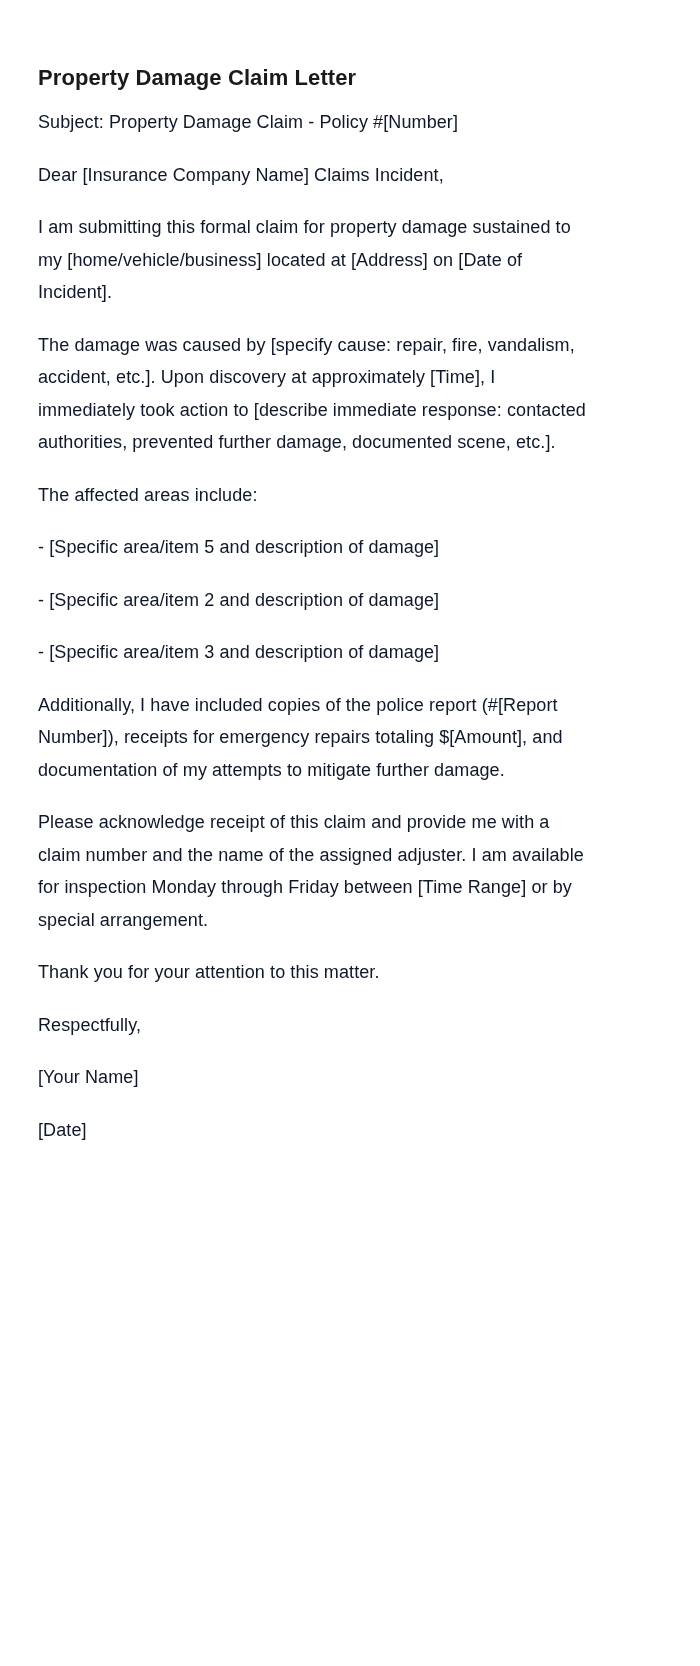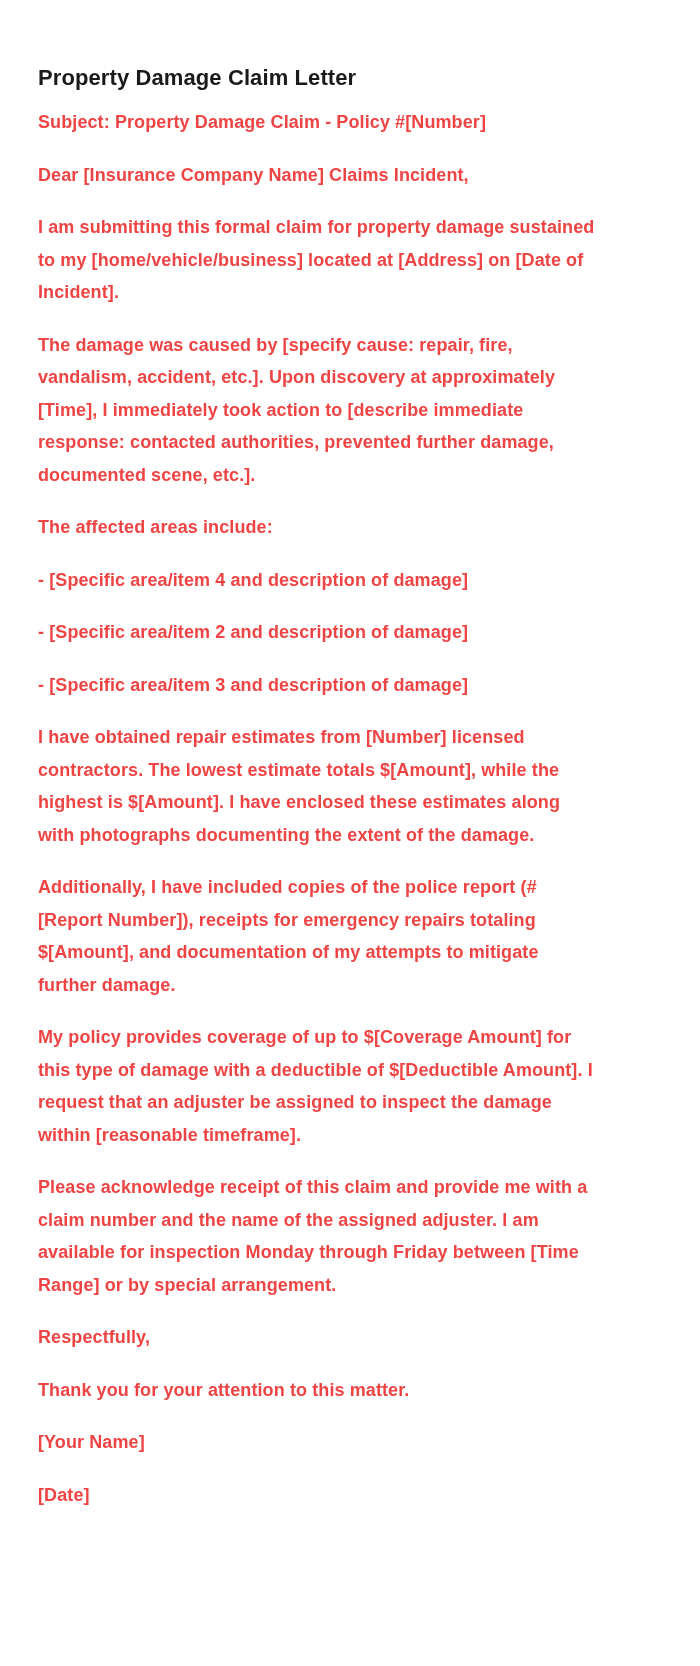--- a/index.html
+++ b/index.html
@@ -21,45 +21,43 @@
   .doc-title {
     font-size: 22px;
     font-weight: 700;
     color: #1a1a1a;
     line-height: 28px;
     margin-bottom: 14px;
     letter-spacing: 0.1px;
   }
   .para {
     font-size: 18px;
-    font-weight: 700;
-    color: #ef4444;
+    font-weight: 400;
+    color: #0f172a;
     line-height: 32.5px;
     margin-bottom: 20px;
     letter-spacing: 0.1px;
   }
 </style>
 </head>
 <body>
 
 <div class="page">
   <div class="letter">
     <h1 class="doc-title">Property Damage Claim Letter</h1>
     <div>
         <p class="para">Subject: Property Damage Claim - Policy #[Number]</p>
         <p class="para">Dear [Insurance Company Name] Claims Incident,</p>
         <p class="para">I am submitting this formal claim for property damage sustained to my [home/vehicle/business] located at [Address] on [Date of Incident].</p>
         <p class="para">The damage was caused by [specify cause: repair, fire, vandalism, accident, etc.]. Upon discovery at approximately [Time], I immediately took action to [describe immediate response: contacted authorities, prevented further damage, documented scene, etc.].</p>
         <p class="para">The affected areas include:</p>
-        <p class="para">- [Specific area/item 4 and description of damage]</p>
+        <p class="para">- [Specific area/item 5 and description of damage]</p>
         <p class="para">- [Specific area/item 2 and description of damage]</p>
         <p class="para">- [Specific area/item 3 and description of damage]</p>
-        <p class="para">I have obtained repair estimates from [Number] licensed contractors. The lowest estimate totals $[Amount], while the highest is $[Amount]. I have enclosed these estimates along with photographs documenting the extent of the damage.</p>
         <p class="para">Additionally, I have included copies of the police report (#[Report Number]), receipts for emergency repairs totaling $[Amount], and documentation of my attempts to mitigate further damage.</p>
-        <p class="para">My policy provides coverage of up to $[Coverage Amount] for this type of damage with a deductible of $[Deductible Amount]. I request that an adjuster be assigned to inspect the damage within [reasonable timeframe].</p>
         <p class="para">Please acknowledge receipt of this claim and provide me with a claim number and the name of the assigned adjuster. I am available for inspection Monday through Friday between [Time Range] or by special arrangement.</p>
+        <p class="para">Thank you for your attention to this matter.</p>
         <p class="para">Respectfully,</p>
-        <p class="para">Thank you for your attention to this matter.</p>
         <p class="para">[Your Name]</p>
         <p class="para">[Date]</p>
       </div>
   </div>
 </div>
 
 </body></html>

